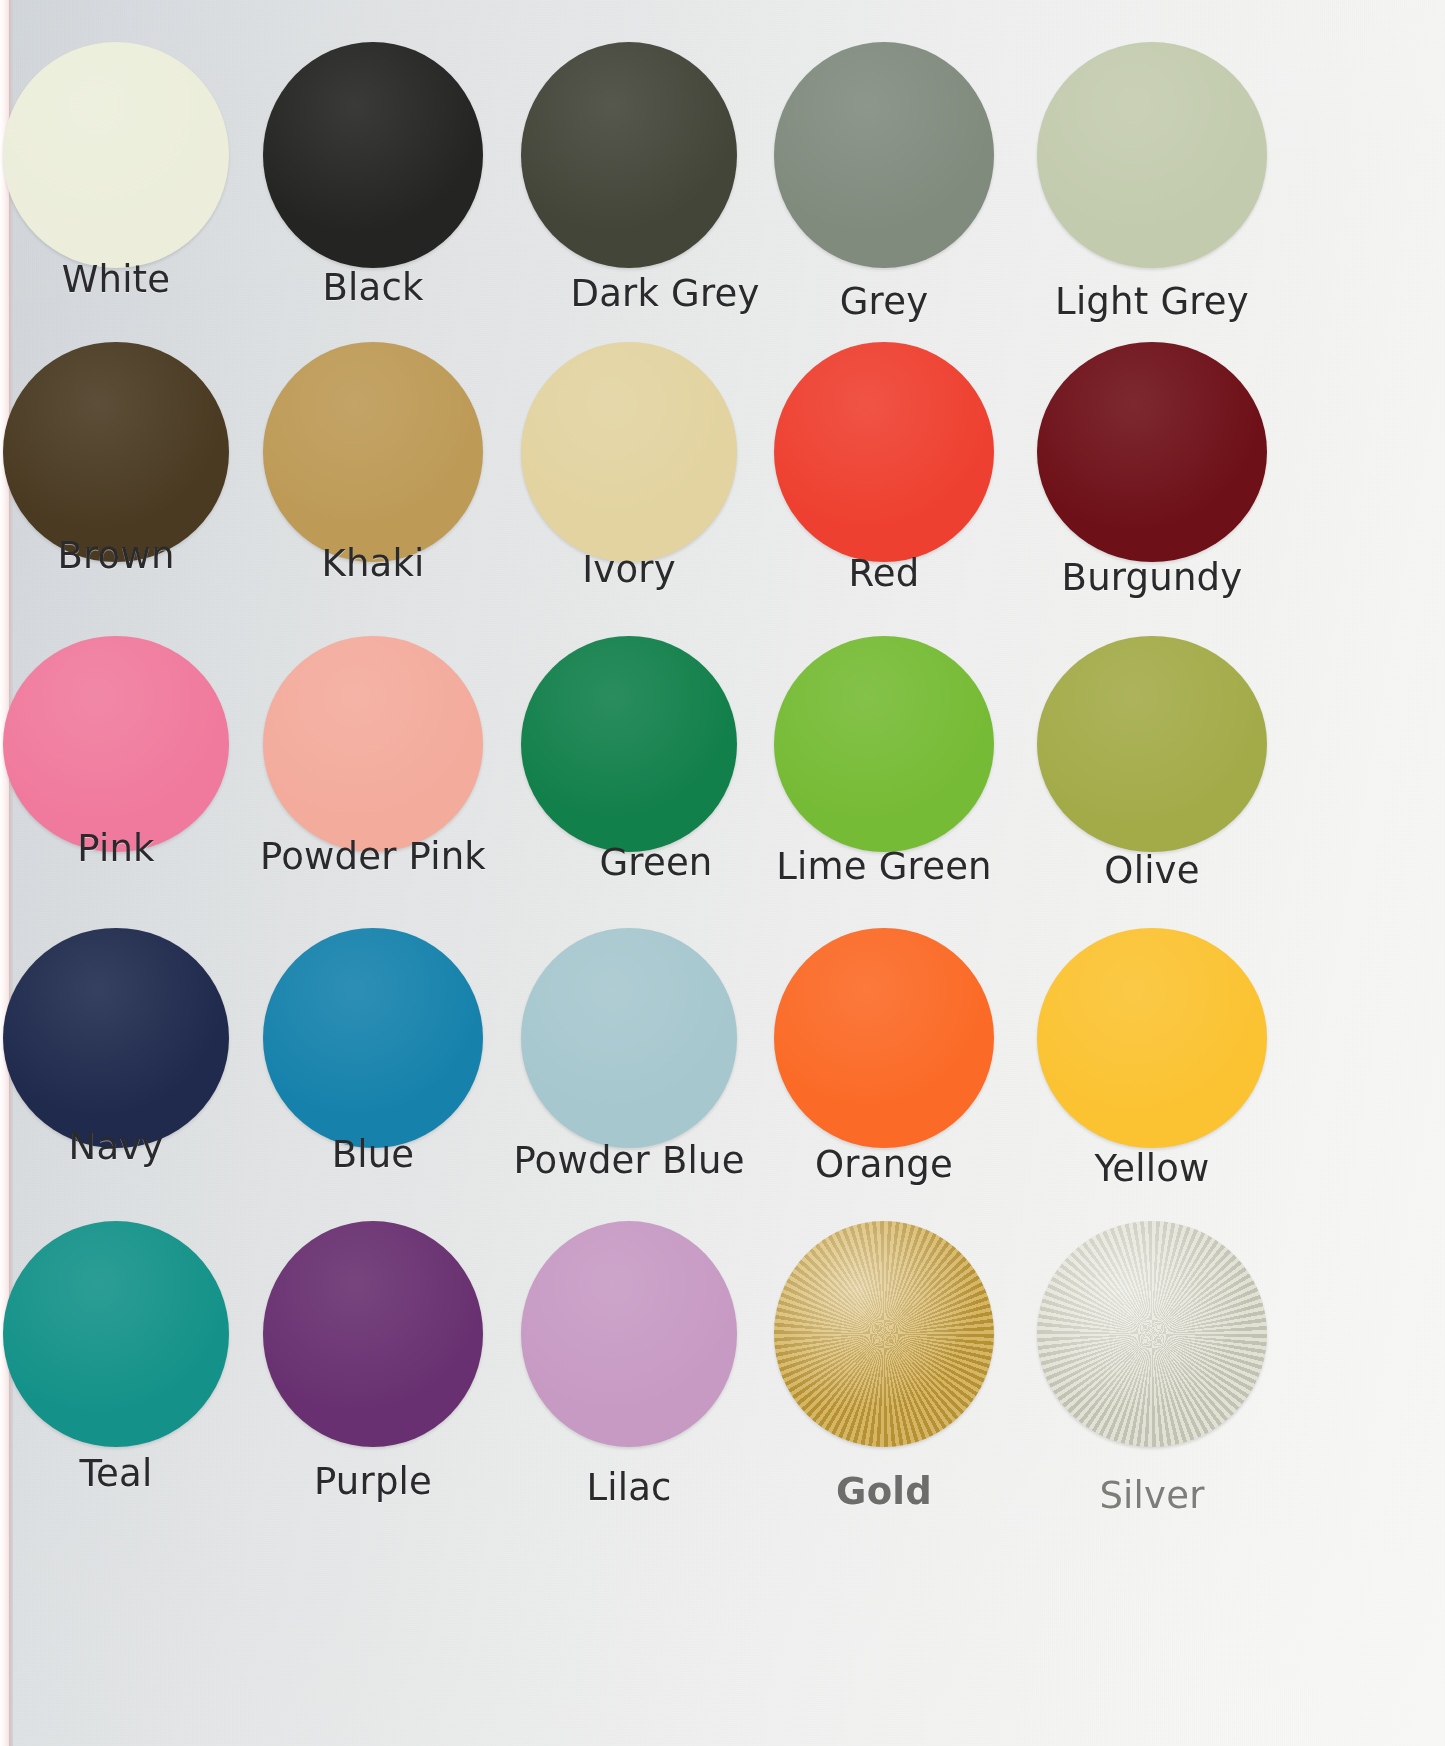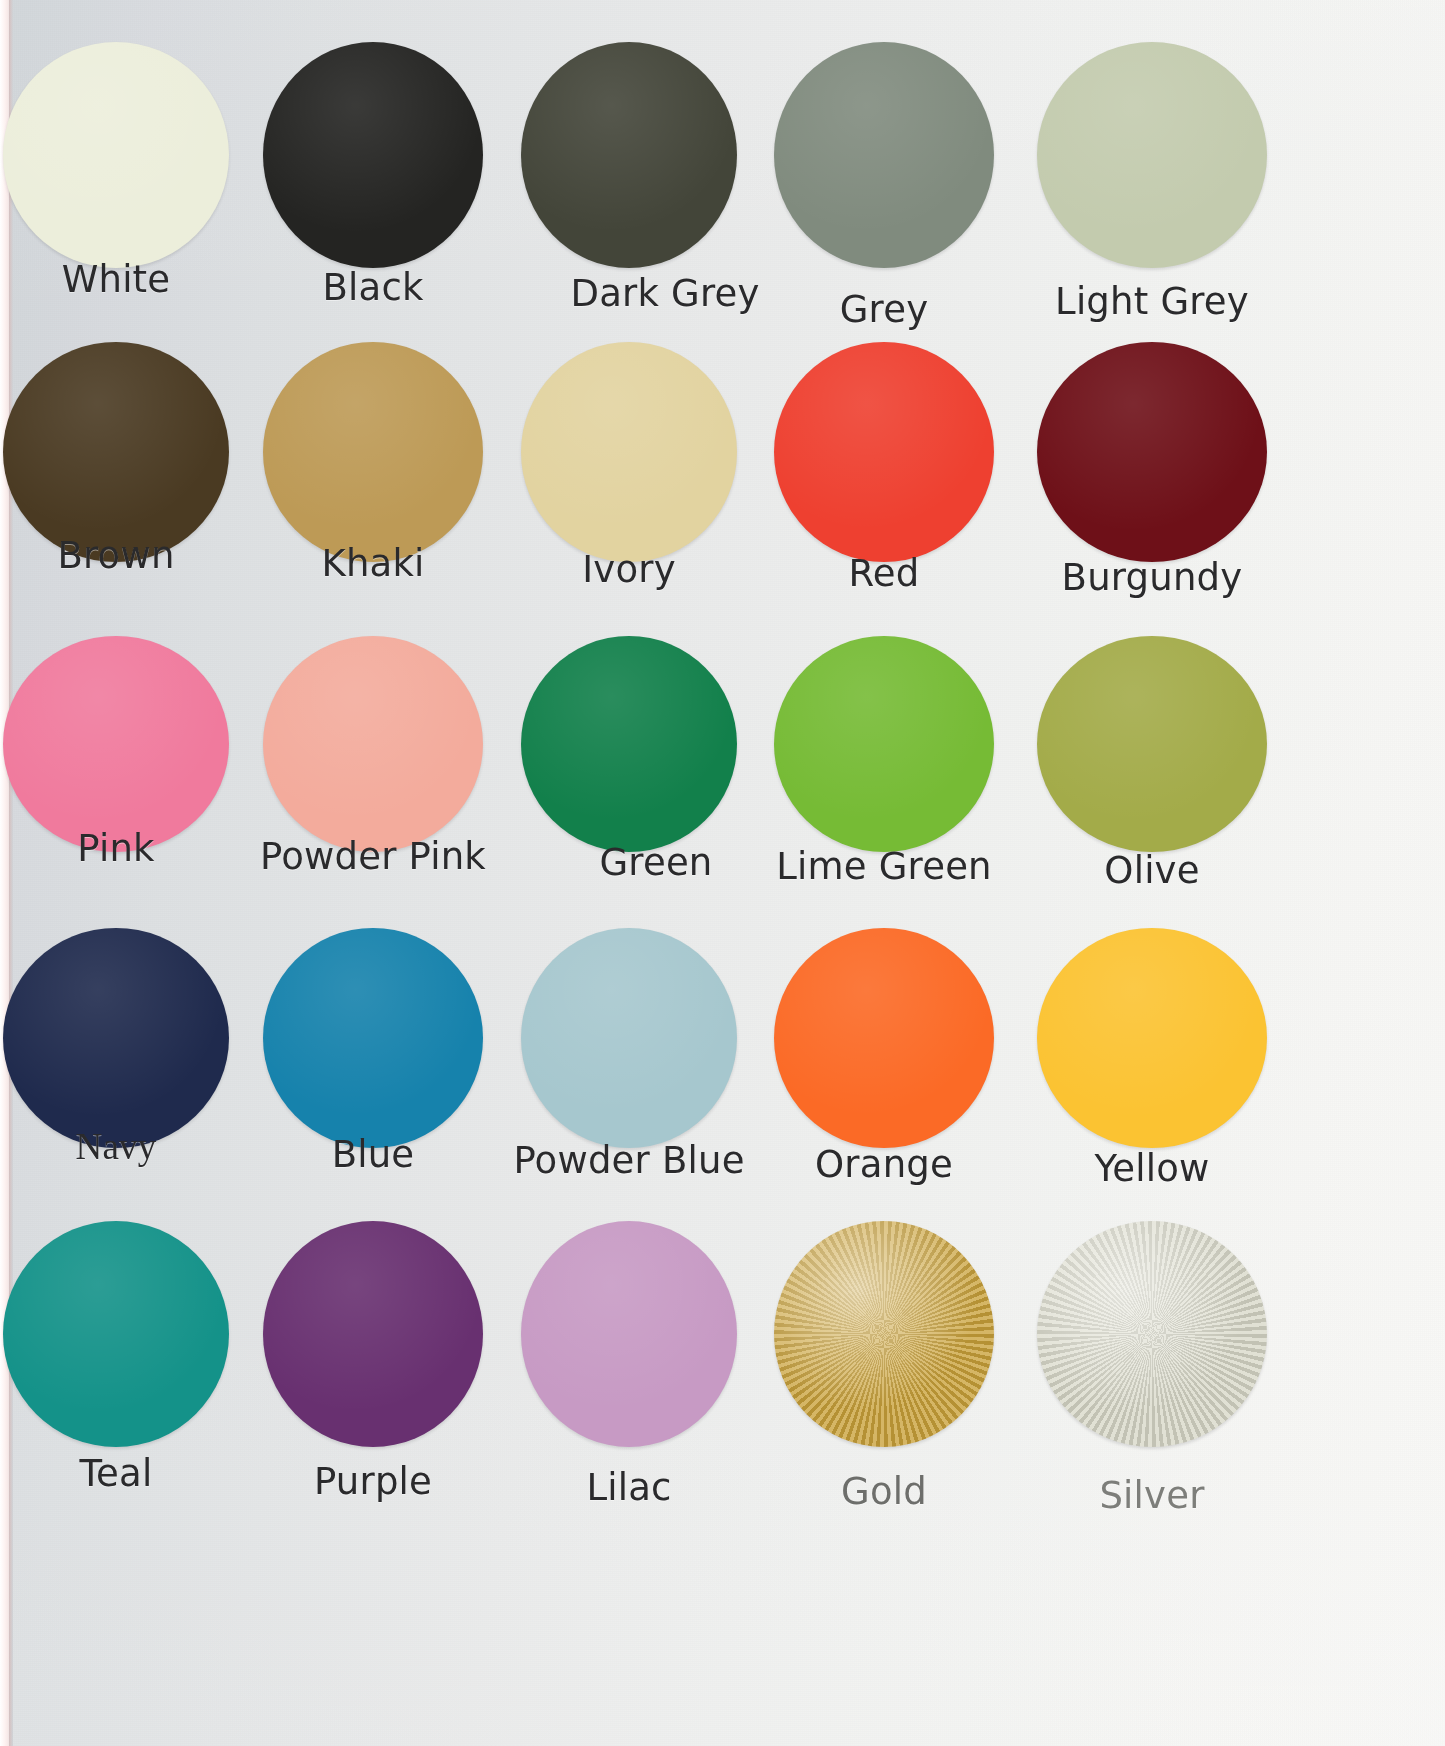--- a/index.html
+++ b/index.html
@@ -72,21 +72,21 @@
     box-shadow: 0 2px 3px rgba(60,60,65,0.14);
   }
   .label {
     position: absolute;
     white-space: nowrap;
     font-size: 37px;
     letter-spacing: .2px;
     color: #2a2a2c;
     text-shadow: 0 1px 0 rgba(255,255,255,.45);
   }
-  .label.soft   { color: #6d6e6b; }
+  .label.soft   { color: #6d6e6b; font-weight: bold; }
   .label.softer { color: #7d7e7a; }
 </style>
 </head>
 <body>
 
 <div id="sheet">
   <div id="grain"></div>
   <div id="vignette"></div>
   <div id="left-edge"></div>
   <div id="left-edge-dark"></div>
@@ -99,21 +99,21 @@
       <div class="cell">
         <div class="swatch" style="left: 263px; top: 42px; width: 220px; height: 226px; background: radial-gradient(circle at 42% 28%, rgba(255, 255, 255, 0.1), rgba(255, 255, 255, 0) 62%), rgb(36, 36, 34);"></div>
         <div class="label" style="top: 266px; left: 0px; width: auto; transform: translateX(373px) translateX(-50%);">Black</div>
       </div>
       <div class="cell">
         <div class="swatch" style="left: 521px; top: 42px; width: 216px; height: 226px; background: radial-gradient(circle at 42% 28%, rgba(255, 255, 255, 0.1), rgba(255, 255, 255, 0) 62%), rgb(67, 69, 57);"></div>
         <div class="label" style="top: 272px; left: 0px; width: auto; transform: translateX(629px) translateX(-50%); margin-left: 36px;">Dark Grey</div>
       </div>
       <div class="cell">
         <div class="swatch" style="left: 774px; top: 42px; width: 220px; height: 226px; background: radial-gradient(circle at 42% 28%, rgba(255, 255, 255, 0.1), rgba(255, 255, 255, 0) 62%), rgb(128, 139, 126);"></div>
-        <div class="label" style="top: 288px; left: 0px; width: auto; transform: translateX(884px) translateX(-50%); text-align: center;">Grey</div>
+        <div class="label" style="top: 280px; left: 0px; width: auto; transform: translateX(884px) translateX(-50%); text-align: center;">Grey</div>
       </div>
       <div class="cell">
         <div class="swatch" style="left: 1037px; top: 42px; width: 230px; height: 226px; background: radial-gradient(circle at 42% 28%, rgba(255, 255, 255, 0.1), rgba(255, 255, 255, 0) 62%), rgb(195, 203, 174);"></div>
         <div class="label" style="top: 280px; left: 0px; width: auto; transform: translateX(1152px) translateX(-50%);">Light Grey</div>
       </div>
       <div class="cell">
         <div class="swatch" style="left: 3px; top: 342px; width: 226px; height: 220px; background: radial-gradient(circle at 42% 28%, rgba(255, 255, 255, 0.1), rgba(255, 255, 255, 0) 62%), rgb(74, 58, 34);"></div>
         <div class="label" style="top: 534px; left: 0px; width: auto; transform: translateX(116px) translateX(-50%);">Brown</div>
       </div>
       <div class="cell">
@@ -147,21 +147,21 @@
       <div class="cell">
         <div class="swatch" style="left: 774px; top: 636px; width: 220px; height: 216px; background: radial-gradient(circle at 42% 28%, rgba(255, 255, 255, 0.1), rgba(255, 255, 255, 0) 62%), rgb(118, 187, 53);"></div>
         <div class="label" style="top: 845px; left: 0px; width: auto; transform: translateX(884px) translateX(-50%);">Lime Green</div>
       </div>
       <div class="cell">
         <div class="swatch" style="left: 1037px; top: 636px; width: 230px; height: 216px; background: radial-gradient(circle at 42% 28%, rgba(255, 255, 255, 0.1), rgba(255, 255, 255, 0) 62%), rgb(163, 171, 73);"></div>
         <div class="label" style="top: 849px; left: 0px; width: auto; transform: translateX(1152px) translateX(-50%);">Olive</div>
       </div>
       <div class="cell">
         <div class="swatch" style="left: 3px; top: 928px; width: 226px; height: 220px; background: radial-gradient(circle at 42% 28%, rgba(255, 255, 255, 0.1), rgba(255, 255, 255, 0) 62%), rgb(31, 42, 77);"></div>
-        <div class="label" style="top: 1125px; left: 0px; width: auto; transform: translateX(116px) translateX(-50%); font-family: Liberation Serif, serif;">Navy</div>
+        <div class="label" style="top: 1125px; left: 0px; width: auto; transform: translateX(116px) translateX(-50%);">Navy</div>
       </div>
       <div class="cell">
         <div class="swatch" style="left: 263px; top: 928px; width: 220px; height: 220px; background: radial-gradient(circle at 42% 28%, rgba(255, 255, 255, 0.1), rgba(255, 255, 255, 0) 62%), rgb(22, 130, 172);"></div>
         <div class="label" style="top: 1133px; left: 0px; width: auto; transform: translateX(373px) translateX(-50%);">Blue</div>
       </div>
       <div class="cell">
         <div class="swatch" style="left: 521px; top: 928px; width: 216px; height: 220px; background: radial-gradient(circle at 42% 28%, rgba(255, 255, 255, 0.1), rgba(255, 255, 255, 0) 62%), rgb(166, 199, 206);"></div>
         <div class="label" style="top: 1139px; left: 0px; width: auto; transform: translateX(629px) translateX(-50%);">Powder Blue</div>
       </div>
       <div class="cell">

